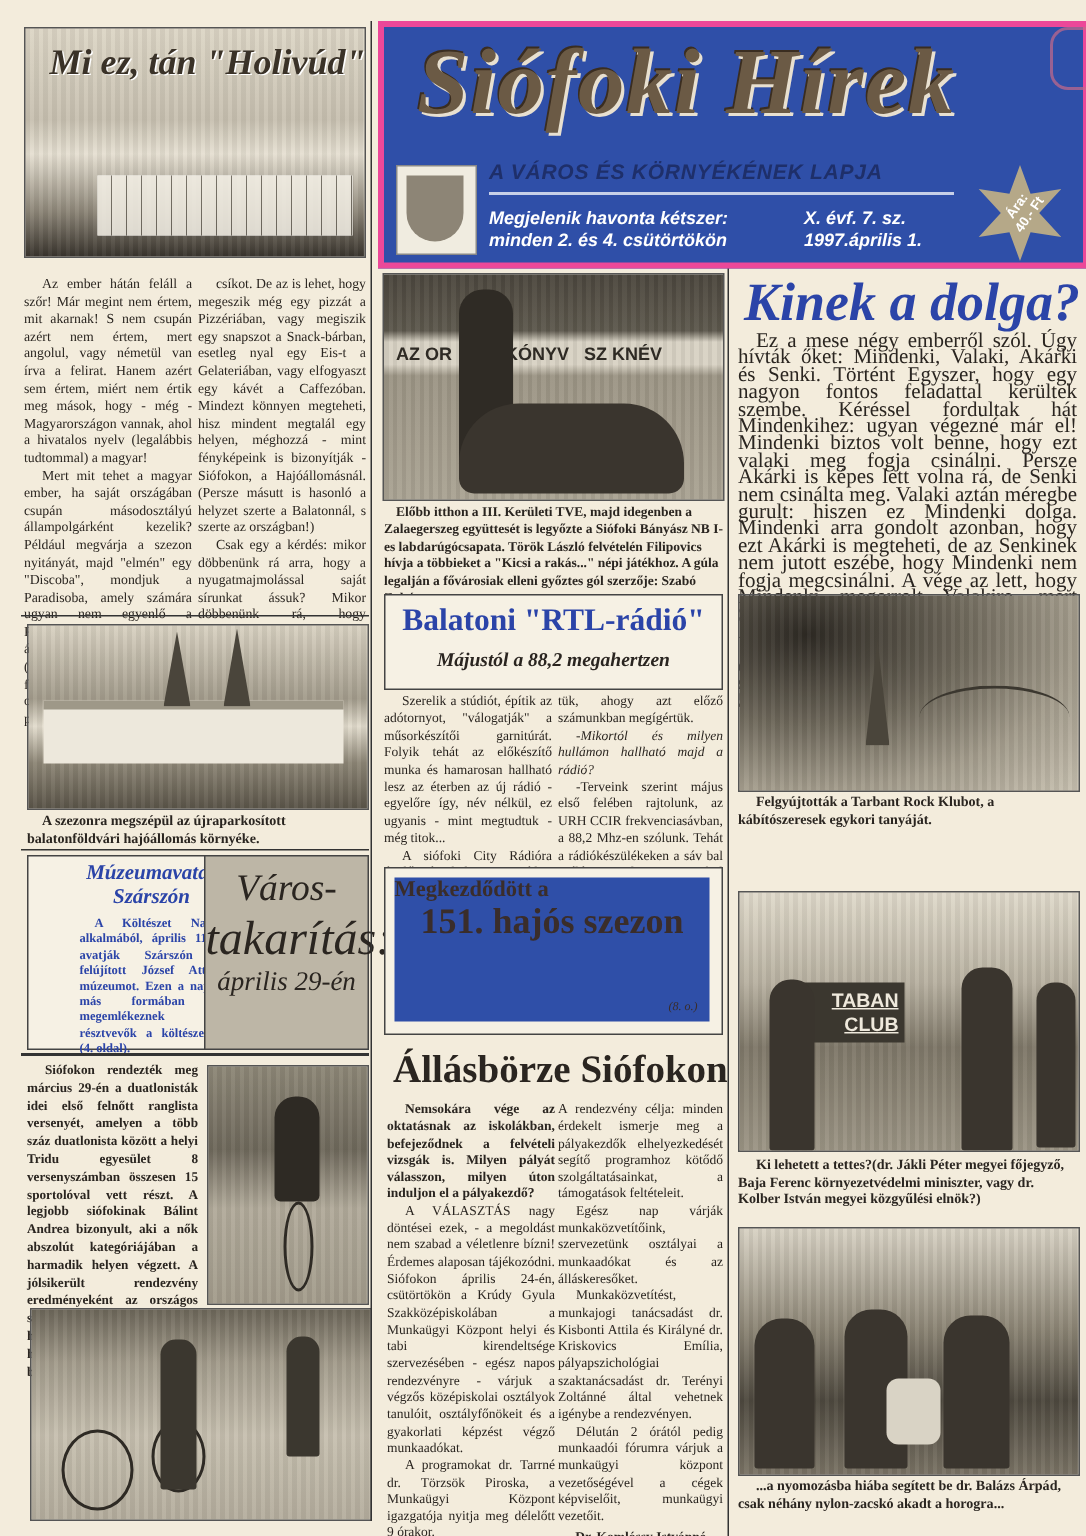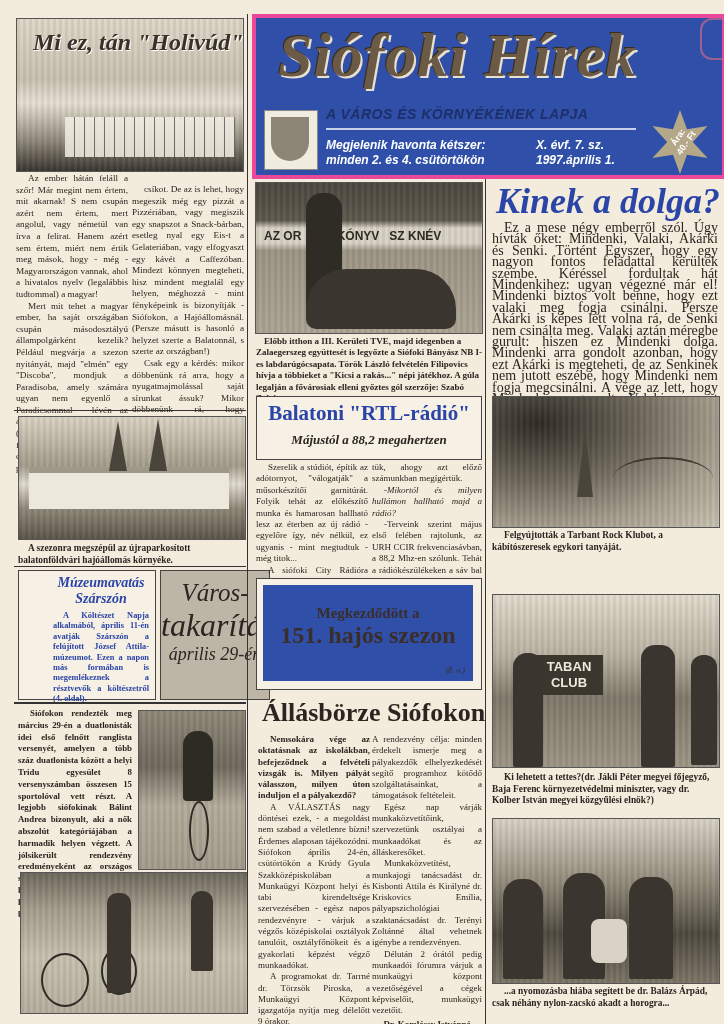--- a/index.html
+++ b/index.html
@@ -28,21 +28,21 @@
 </style>
 </head>
 <body>
 
 <div class="photo" style="left:16px;top:18px;width:226px;height:152px;background:linear-gradient(180deg,#ddd6c6 0%,#c8c1b1 40%,#e6e0d2 55%,#8f887a 80%,#3a352e 100%);">
   <div class="shade"></div>
   <div class="abs" style="left:48px;top:98px;width:170px;height:40px;background:repeating-linear-gradient(90deg,#f4f0e6 0 9px,#6b665c 9px 10px),#fff;opacity:0.85;"></div>
   <div class="abs" style="left:16px;top:10px;font-size:24px;font-weight:bold;font-style:italic;color:#3a3228;text-shadow:1px 1px 0 #fff;white-space:nowrap;">Mi ez, tán "Holivúd"?</div>
 </div>
 
-<div class="txt" style="left:16px;top:173px;width:112px;">
+<div class="txt" style="left:16px;top:184px;width:112px;">
   <p>Az ember hátán feláll a szőr! Már megint nem értem, mit akarnak! S nem csupán azért nem értem, mert angolul, vagy németül van írva a felirat. Hanem azért sem értem, miért nem értik meg mások, hogy - még - Magyarországon vannak, ahol a hivatalos nyelv (legalábbis tudtommal) a magyar!</p>
   <p>Mert mit tehet a magyar ember, ha saját országában csupán másodosztályú állampolgárként kezelik? Például megvárja a szezon nyitányát, majd "elmén" egy "Discoba", mondjuk a Paradisoba, amely számára ugyan nem egyenlő a Paradicsommal - lévén az árak neki túlontúl magasak (vagy mégínkább: a saját fizetése túlontúl alacsony), - ott részt vesz a "House-partyn", majd elhúzza a</p>
 </div>
 <div class="txt" style="left:132px;top:184px;width:112px;">
   <p>csíkot. De az is lehet, hogy megeszik még egy pizzát a Pizzériában, vagy megiszik egy snapszot a Snack-bárban, esetleg nyal egy Eis-t a Gelateriában, vagy elfogyaszt egy kávét a Caffezóban. Mindezt könnyen megteheti, hisz mindent megtalál egy helyen, méghozzá - mint fényképeink is bizonyítják - Siófokon, a Hajóállomásnál. (Persze másutt is hasonló a helyzet szerte a Balatonnál, s szerte az országban!)</p>
   <p>Csak egy a kérdés: mikor döbbenünk rá arra, hogy a nyugatmajmolással saját sírunkat ássuk? Mikor döbbenünk rá, hogy Magyarországon magyar nyelvet kell használnunk?! S legfeljebb kiegészítésként tájékoztassuk kedves vendégeinket németül, angolul, vagy akár kínaiul!</p>
   <div style="text-align:right;font-weight:bold;font-style:italic;">Gyarmati</div>
 </div>
 <div class="rule" style="left:14px;top:410px;width:232px;height:1px;"></div>
 
@@ -53,21 +53,21 @@
   <div class="abs" style="left:130px;top:2px;width:18px;height:52px;background:#4a453b;clip-path:polygon(50% 0,100% 100%,0 100%);"></div>
 </div>
 <div class="cap" style="left:18px;top:543px;width:226px;text-indent:10px;">A szezonra megszépül az újraparkosított balatonföldvári hajóállomás környéke.</div>
 <div class="rule" style="left:14px;top:566px;width:232px;height:1px;"></div>
 
 <div class="box" style="left:18px;top:570px;width:108px;height:128px;background:#f6f1e4;padding-left:28px;">
   <div class="blue-box-title" style="font-size:14px;margin-top:4px;">Múzeumavatás</div>
   <div class="blue-box-title" style="font-size:14px;">Szárszón</div>
   <div style="font-size:8.4px;line-height:10.4px;color:#2b44a8;font-weight:bold;text-align:justify;margin:4px 6px 0 6px;text-indent:10px;">A Költészet Napja alkalmából, április 11-én avatják Szárszón a felújított József Attila-múzeumot. Ezen a napon más formában is megemlékeznek a résztvevők a költészetről (4. oldal).</div>
 </div>
-<div class="box" style="left:136px;top:570px;width:108px;height:128px;background:#bdb6a6;margin-left:24px;">
+<div class="box" style="left:136px;top:570px;width:108px;height:128px;background:#bdb6a6;">
   <div style="font-size:25px;font-style:italic;text-align:center;margin-top:8px;color:#2a2520;">Város-</div>
   <div style="font-size:32px;font-style:italic;text-align:center;color:#2a2520;">takarítás:</div>
   <div style="font-size:18px;font-style:italic;text-align:center;color:#2a2520;">április 29-én</div>
 </div>
 <div class="rule" style="left:14px;top:702px;width:232px;height:2px;"></div>
 
 <div class="txt" style="left:18px;top:708px;width:114px;font-weight:bold;font-size:8.8px;line-height:11.8px;">
   <p>Siófokon rendezték meg március 29-én a duatlonisták idei első felnőtt ranglista versenyét, amelyen a több száz duatlonista között a helyi Tridu egyesület 8 versenyszámban összesen 15 sportolóval vett részt. A legjobb siófokinak Bálint Andrea bizonyult, aki a nők abszolút kategóriájában a harmadik helyen végzett. A jólsikerült rendezvény eredményeként az országos szövetség ígéretet tett arra, hogy jövőre Siófok lehet a házigazdája az országos bajnokságnak.</p>
 </div>
 <div class="photo" style="left:138px;top:710px;width:106px;height:158px;background:linear-gradient(180deg,#8e8878 0%,#6f695c 35%,#b2ab9b 60%,#a39c8c 100%);">
@@ -127,21 +127,21 @@
 </div>
 <div class="txt" style="left:372px;top:462px;width:110px;font-size:9px;line-height:11.4px;">
   <div>tük, ahogy azt előző számunkban megígértük.</div>
   <p style="font-style:italic;">-Mikortól és milyen hullámon hallható majd a rádió?</p>
   <p>-Terveink szerint május első felében rajtolunk, az URH CCIR frekvenciasávban, a 88,2 Mhz-en szólunk. Tehát a rádiókészülékeken a sáv bal szélén, majdnem ott, ahol egykor a Rádió FB 89 kezdte működését.</p>
   <div style="font-style:italic;text-align:right;">(Folytatás a 3. oldalon)</div>
 </div>
 
 <div class="box" style="left:256px;top:578px;width:224px;height:110px;background:#f6f1e4;">
   <div class="abs" style="left:6px;top:6px;width:210px;height:96px;background:#2f4fa8;">
-    <div style="text-align:center;font-weight:bold;font-size:15px;color:#3a2d2a;margin-top:20px;">Megkezdődött a</div>
+    <div style="font-weight:bold;font-size:15px;color:#3a2d2a;">Megkezdődött a</div>
     <div style="text-align:center;font-weight:bold;font-size:24px;color:#3a2d2a;">151. hajós szezon</div>
     <div style="position:absolute;right:8px;bottom:6px;font-size:8px;font-style:italic;color:#3a2d2a;">(8. o.)</div>
   </div>
 </div>
 
 <div class="abs" style="left:262px;top:698px;width:220px;font-size:26px;font-weight:bold;color:#2a2520;white-space:nowrap;">Állásbörze Siófokon</div>
 <div class="txt" style="left:258px;top:734px;width:112px;font-size:9px;line-height:11.3px;">
   <p style="font-weight:bold;">Nemsokára vége az oktatásnak az iskolákban, befejeződnek a felvételi vizsgák is. Milyen pályát válasszon, milyen úton induljon el a pályakezdő?</p>
   <p>A VÁLASZTÁS nagy döntései ezek, - a megoldást nem szabad a véletlenre bízni! Érdemes alaposan tájékozódni. Siófokon április 24-én, csütörtökön a Krúdy Gyula Szakközépiskolában a Munkaügyi Központ helyi és tabi kirendeltsége szervezésében - egész napos rendezvényre - várjuk a végzős középiskolai osztályok tanulóit, osztályfőnökeit és a gyakorlati képzést végző munkaadókat.</p>
   <p>A programokat dr. Tarrné dr. Törzsök Piroska, a Munkaügyi Központ igazgatója nyitja meg délelőtt 9 órakor.</p>
@@ -163,21 +163,21 @@
 
 <div class="photo" style="left:492px;top:396px;width:226px;height:130px;background:radial-gradient(ellipse at 20% 20%,#2e2a24 0%,#6d675a 40%,#a39c8c 70%,#c8c1b1 100%);">
   <div class="shade"></div>
   <div class="abs" style="left:84px;top:30px;width:16px;height:70px;background:#4a453b;clip-path:polygon(50% 0,100% 100%,0 100%);"></div>
   <div class="abs" style="left:120px;top:60px;width:100px;height:40px;border-top:2px solid #3b372f;border-radius:50% 50% 0 0;"></div>
 </div>
 <div class="cap" style="left:492px;top:530px;width:226px;text-indent:12px;">Felgyújtották a Tarbant Rock Klubot, a kábítószeresek egykori tanyáját.</div>
 
 <div class="photo" style="left:492px;top:594px;width:226px;height:172px;background:linear-gradient(180deg,#e0dacb 0%,#b8b1a1 35%,#7f7869 60%,#9c9585 100%);">
   <div class="shade"></div>
-  <div class="abs" style="left:42px;top:60px;width:60px;font-family:'Liberation Sans',sans-serif;font-weight:bold;font-size:13px;line-height:16px;color:#efe9dc;background:#3b372f;padding:4px;text-align:center;">TABAN CLUB</div>
+  <div class="abs" style="left:42px;top:60px;width:60px;font-family:'Liberation Sans',sans-serif;font-weight:bold;font-size:13px;line-height:16px;color:#efe9dc;background:#3b372f;padding:4px;text-align:right;text-decoration:underline;">TABAN CLUB</div>
   <div class="abs" style="left:20px;top:58px;width:30px;height:114px;background:#3a352e;border-radius:14px 14px 2px 2px;"></div>
   <div class="abs" style="left:148px;top:50px;width:34px;height:122px;background:#3a352e;border-radius:14px 14px 2px 2px;"></div>
   <div class="abs" style="left:198px;top:60px;width:26px;height:110px;background:#3a352e;border-radius:12px 12px 2px 2px;"></div>
 </div>
 <div class="cap" style="left:492px;top:772px;width:226px;text-indent:12px;">Ki lehetett a tettes?(dr. Jákli Péter megyei főjegyző, Baja Ferenc környezetvédelmi miniszter, vagy dr. Kolber István megyei közgyűlési elnök?)</div>
 
 <div class="photo" style="left:492px;top:818px;width:226px;height:164px;background:linear-gradient(180deg,#d8d2c4 0%,#8e8777 40%,#4e493f 70%,#7b7466 100%);">
   <div class="shade"></div>
   <div class="abs" style="left:10px;top:60px;width:40px;height:100px;background:#3a352e;border-radius:18px 18px 2px 2px;"></div>
   <div class="abs" style="left:70px;top:54px;width:42px;height:106px;background:#3a352e;border-radius:18px 18px 2px 2px;"></div>

